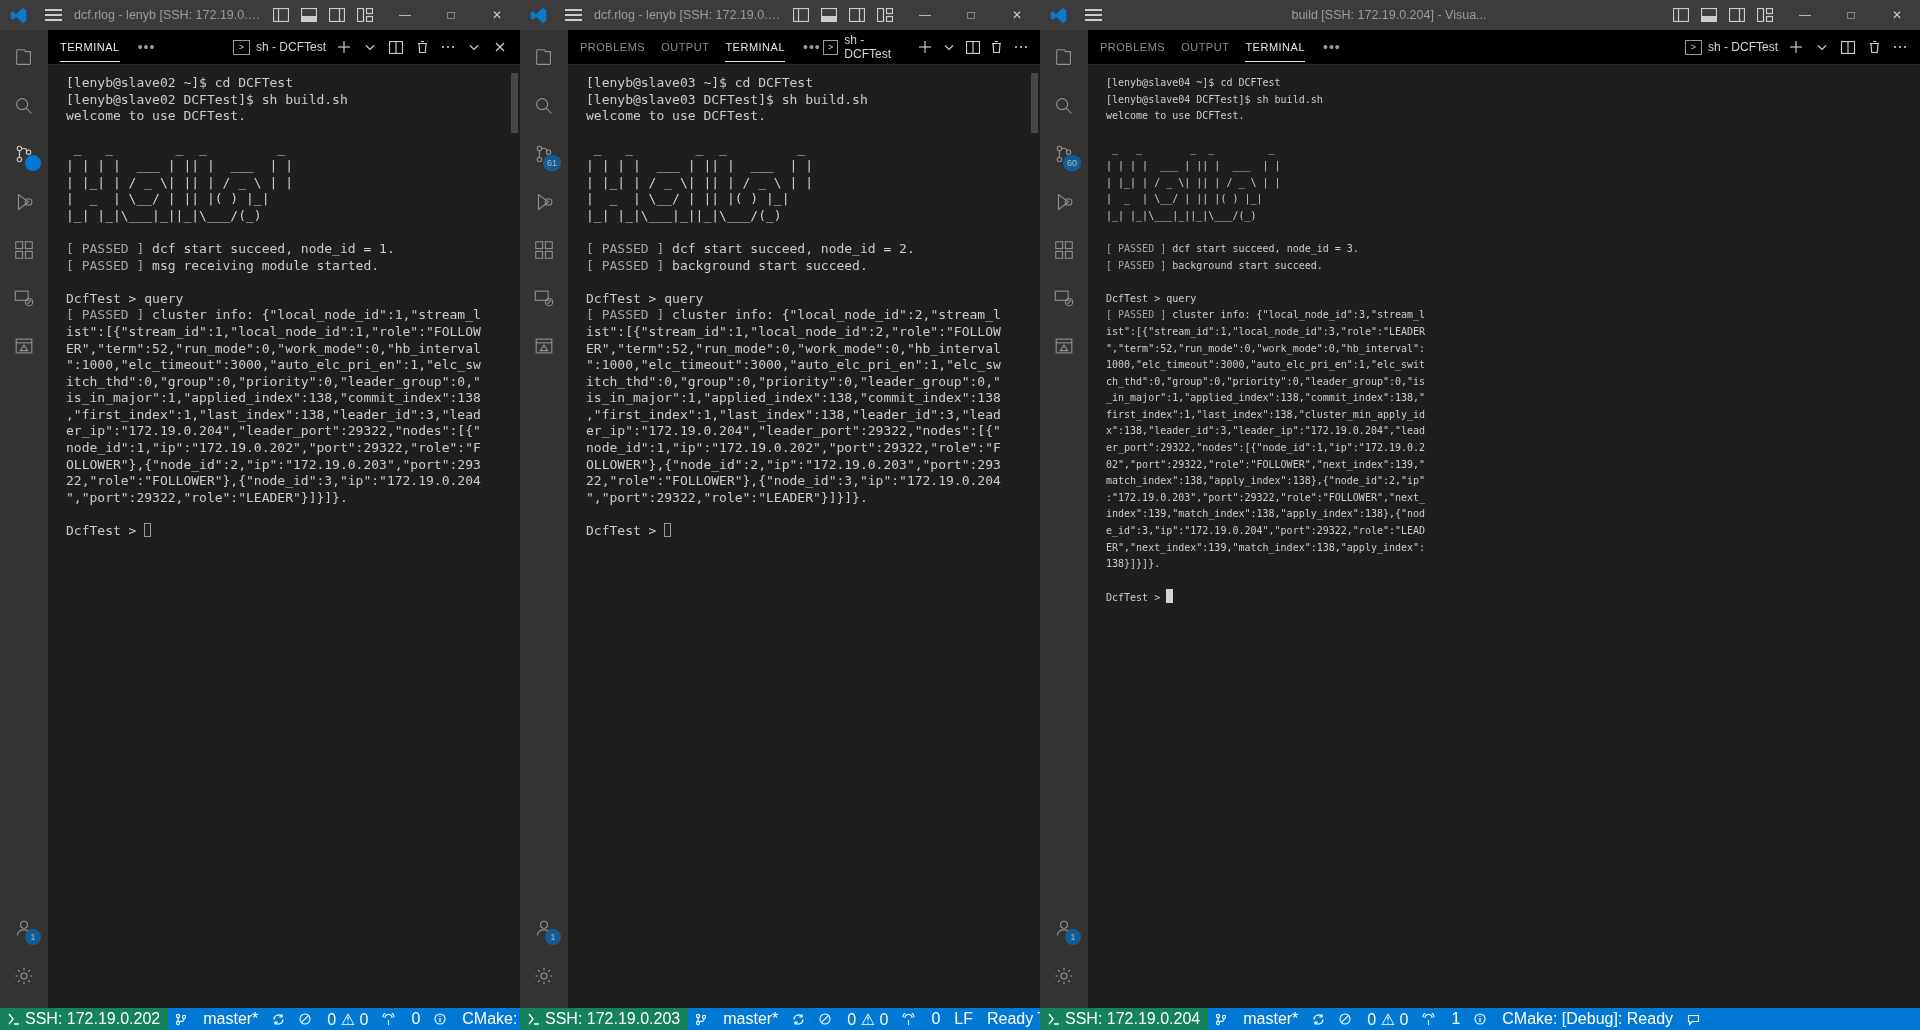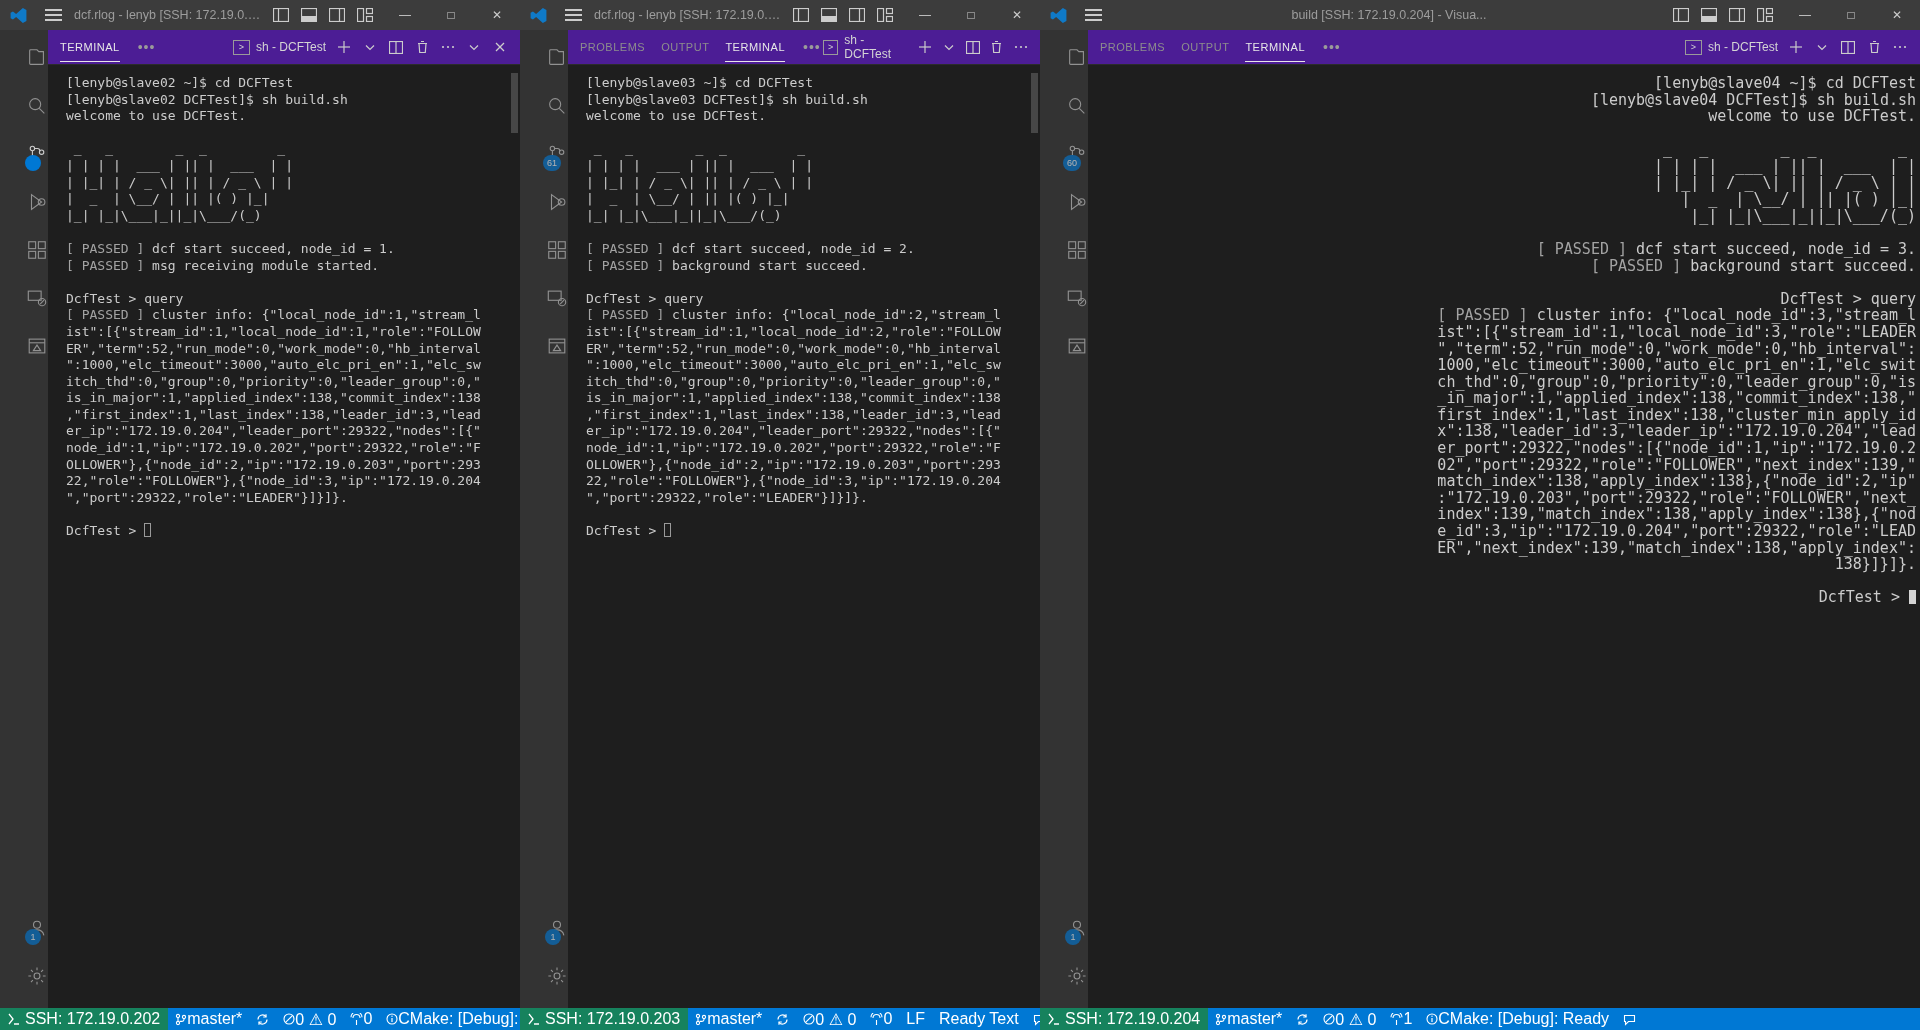--- a/index.html
+++ b/index.html
@@ -40,35 +40,35 @@
   .wbody { flex: 1; display: flex; min-height: 0; }
 
   
   .activitybar {
     width: 48px; background: #333333; display: flex; flex-direction: column;
     align-items: center; flex: 0 0 48px;
   }
   .ab-top { display: flex; flex-direction: column; align-items: center; flex: 1; padding-top: 4px; }
   .ab-bot { display: flex; flex-direction: column; align-items: center; padding-bottom: 8px; }
   .ab-item {
-    width: 48px; height: 48px; display: flex; align-items: center; justify-content: flex-end;
+    width: 48px; height: 48px; display: flex; align-items: center; justify-content: center;
     position: relative; opacity: .62;
   }
   .ab-item.active { opacity: 1; }
   .ab-badge {
     position: absolute; right: 7px; bottom: 7px; min-width: 16px; height: 16px;
     border-radius: 8px; background: #0078d4; color: #fff; font-size: 9px;
     display: flex; align-items: center; justify-content: center; padding: 0 4px;
     font-family: "Liberation Sans", sans-serif;
   }
 
   
   .panel { flex: 1; display: flex; flex-direction: column; min-width: 0; background: #1e1e1e; }
   .panel-header {
-    height: 35px; flex: 0 0 35px; background: #4c1d95; display: flex; align-items: center;
+    height: 35px; flex: 0 0 35px; background: #000000; display: flex; align-items: center;
     color: #cccccc; font-size: 11px; padding-left: 12px; border-bottom: 1px solid #2b2b2b;
   }
   .ph-tabs { display: flex; align-items: center; gap: 16px; flex: 0 0 auto; }
   .ph-tab {
     font-size: 11px; letter-spacing: .5px; color: #8d8d8d; text-transform: uppercase;
     padding: 9px 0 8px 0; border-bottom: 1px solid transparent; white-space: nowrap;
   }
   .ph-tab.active { color: #e7e7e7; border-bottom-color: #e7e7e7; }
   .ph-ellipsis { color: #9a9a9a; font-size: 14px; letter-spacing: 1px; padding: 0 2px; }
   .ph-spacer { flex: 1; }
@@ -83,36 +83,36 @@
   
   .terminal {
     flex: 1; position: relative; overflow: hidden; background: #1e1e1e;
     padding: 10px 4px 4px 4px;
   }
   .term-text {
     font-family: "DejaVu Sans Mono", "Liberation Mono", monospace;
     font-size: 13px; line-height: 16.6px; color: #cccccc;
     white-space: pre; padding-left: 14px;
   }
-  .w3 .term-text { font-size: 15px; text-align: right; }
+  .w3 .term-text { font-size: 10px; }
   .term-line { position: relative; }
   .passed { color: #a3a3a3; }
   .cursor-blk { display: inline-block; width: 7px; height: 14px; background: #d4d4d4; vertical-align: -2px; }
   .cursor-out { display: inline-block; width: 7px; height: 14px; border: 1px solid #9a9a9a; vertical-align: -2px; }
 
   .term-scroll {
     position: absolute; right: 2px; top: 8px; width: 7px; height: 60px;
     background: rgba(160,160,160,.32);
   }
 
   
   .statusbar { height: 22px; flex: 0 0 22px; display: flex; align-items: stretch; font-size: 16px; color: #ffffff; }
   .sb-remote { background: #16825d; display: flex; align-items: center; gap: 5px; padding: 0 8px; }
   .sb-rest { background: #0078d4; flex: 1; display: flex; align-items: center; min-width: 0; }
-  .sb-item { display: flex; align-items: center; gap: 0; padding: 0 7px; white-space: nowrap; height: 100%; }
+  .sb-item { display: flex; align-items: center; gap: 16px; padding: 0 7px; white-space: nowrap; height: 100%; }
   .sb-spacer { flex: 1; }
 
   svg { display: block; }
   .ic { fill: none; stroke: #cccccc; stroke-width: 1.2; }
   .ic-f { fill: #cccccc; }
 </style>
 </head>
 <body>
 
 <div class="desktop">

